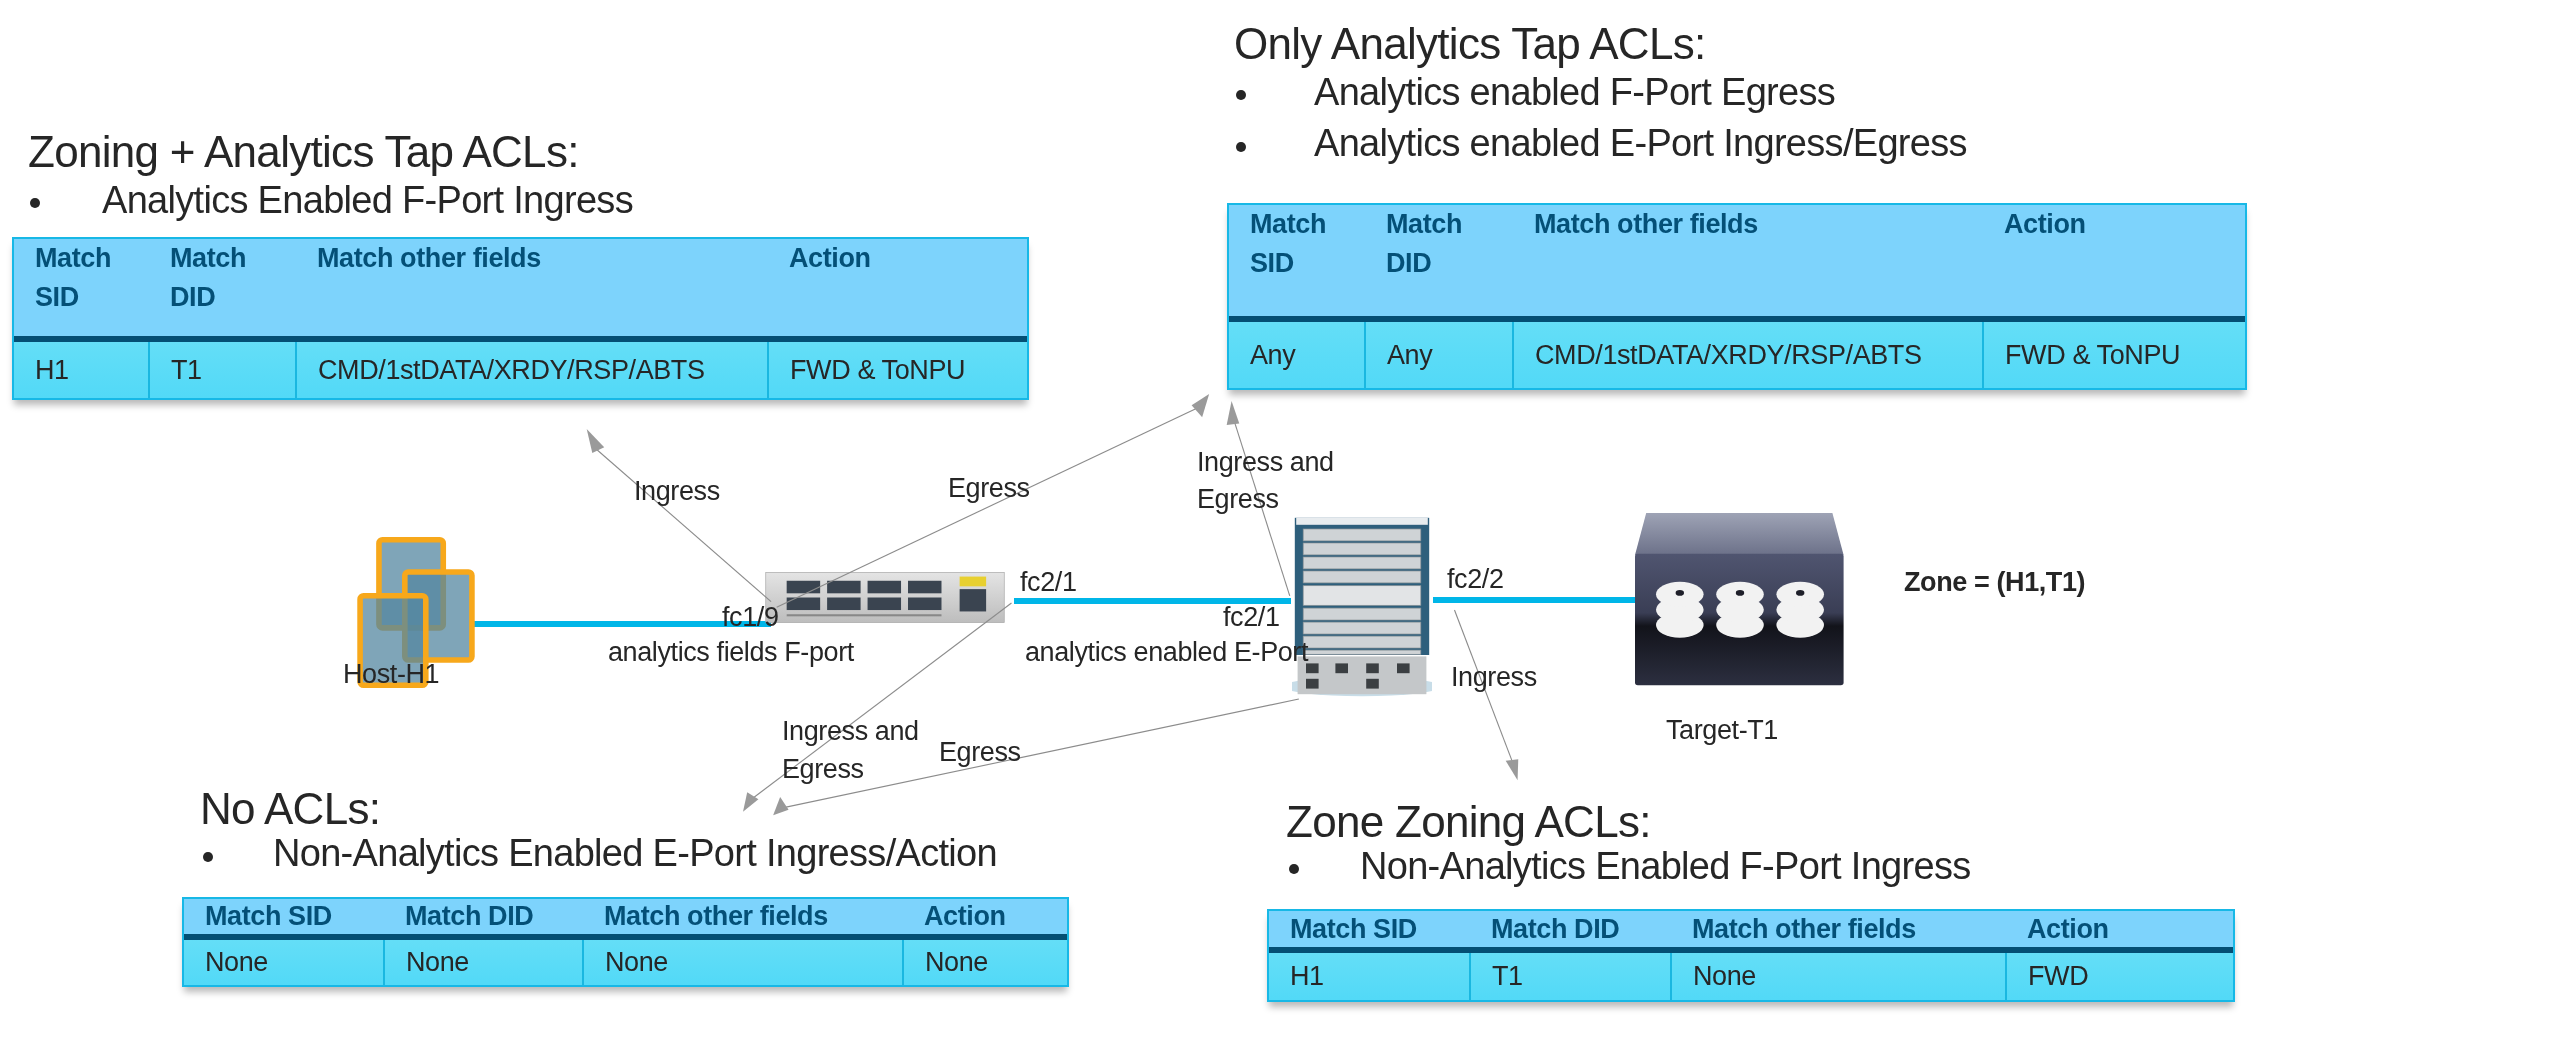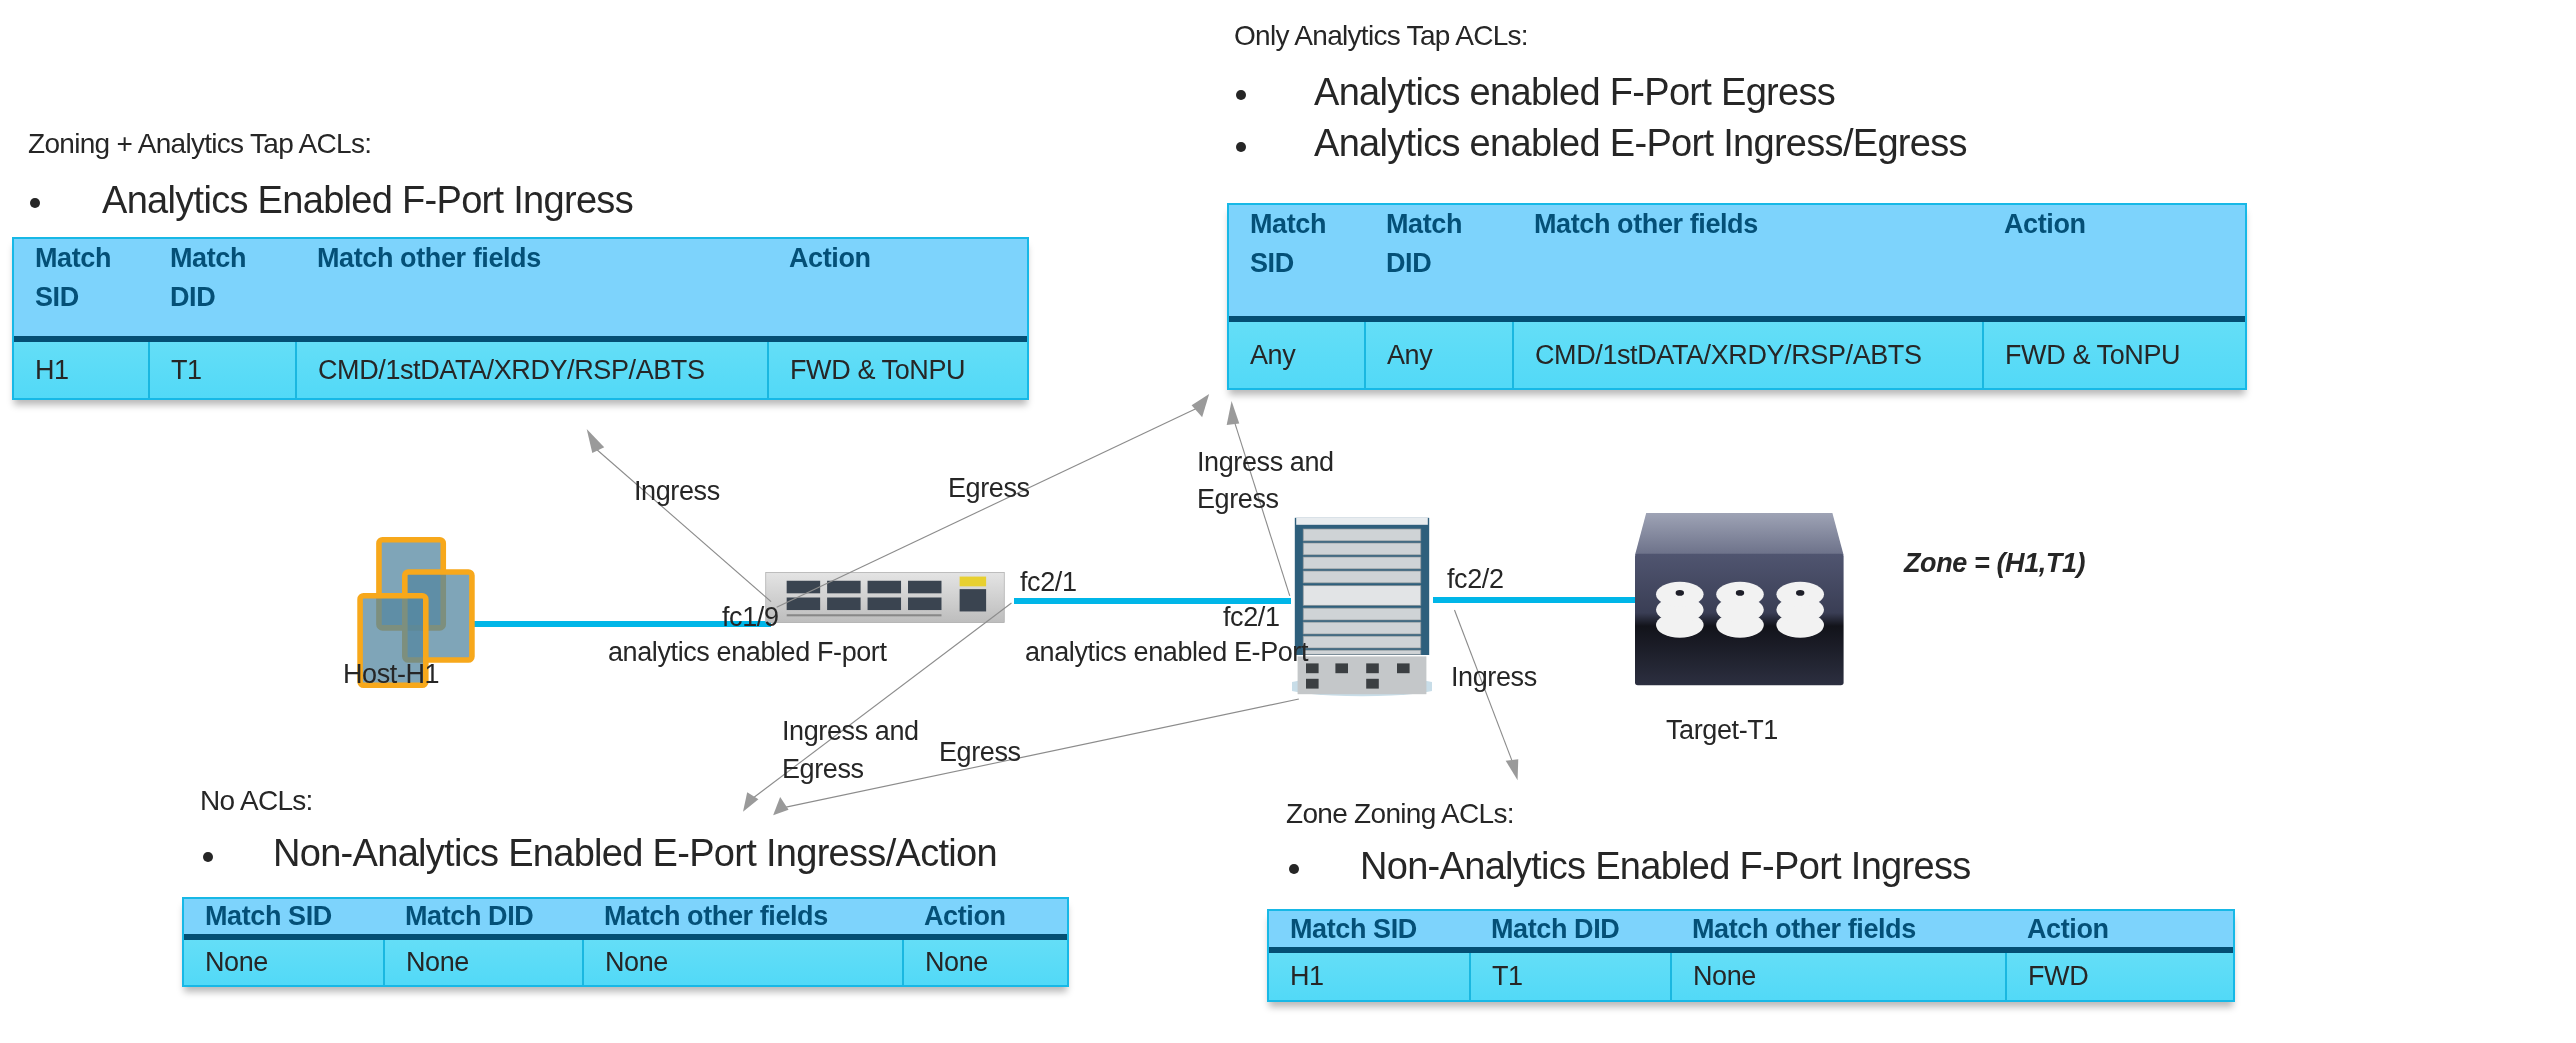--- a/index.html
+++ b/index.html
@@ -1,19 +1,19 @@
 <!DOCTYPE html>
 <html style="font-size:11.2px"><head>
 <meta charset="utf-8">
 <style>
   html,body{margin:0;padding:0;background:#ffffff;}
   #canvas{position:relative;width:2576px;height:1044px;overflow:hidden;background:#fff;
     font-family:"Liberation Sans","DejaVu Sans",sans-serif;color:#262626;}
   .abs{position:absolute;}
-  .heading{font-size:28px;line-height:1;white-space:nowrap;letter-spacing:-0.7px;}
+  .heading{font-size:44px;line-height:1;white-space:nowrap;letter-spacing:-0.7px;}
   .bullet-line{font-size:38px;line-height:1;white-space:nowrap;letter-spacing:-0.7px;}
   .bullet-dot{position:absolute;width:9.8px;height:9.8px;border-radius:50%;background:#262626;}
   .acl{position:absolute;border-collapse:collapse;box-shadow:0 7px 7px rgba(0,0,0,0.28);}
   .acl th{background:#7dd3fc;color:#045077;font-weight:bold;text-align:left;vertical-align:top;
     font-size:27px;line-height:39px;padding:0 0 0 21px;letter-spacing:-0.4px;}
   .acl td{background:linear-gradient(#64def7,#52d9f7);color:#262626;font-size:27px;text-align:left;
     padding:0 0 0 21px;border-left:2.1px solid #1ab7e0;border-top:6.3px solid #044f74;letter-spacing:-0.4px;}
   .acl td:first-child{border-left:none;}
   .acl{outline:2.1px solid #17b8e6;}
   .lbl{position:absolute;font-size:27px;line-height:1;white-space:nowrap;letter-spacing:-0.4px;}
@@ -140,21 +140,21 @@
           <rect x="204" y="38" width="48" height="18"></rect>
         <rect x="278" y="26" width="38" height="32"></rect>
       </g>
       <rect x="278" y="8" width="38" height="14" fill="#e8d030"></rect>
       <g fill="#888">
           <rect x="30" y="62" width="222" height="3"></rect>
         </g>
     </svg>
   </div>
   <div class="lbl" style="left:722px;top:604px;">fc1/9</div>
-  <div class="lbl" style="left:608px;top:639px;">analytics enabled F-port</div>
+  <div class="lbl" style="left:608px;top:639px;">analytics fields F-port</div>
   <div class="lbl" style="left:1020px;top:569px;">fc2/1</div>
 
   <div class="abs" style="left:1292px;top:515px;width:140px;height:182px;">
     <svg width="140" height="182" viewBox="0 0 200 260">
       <ellipse cx="100" cy="245" rx="112" ry="14" fill="#c8dde8"></ellipse>
       <rect x="4" y="4" width="192" height="196" fill="#2e5f7c"></rect>
       <rect x="6" y="4" width="188" height="10" fill="#e8ecef"></rect>
       <g fill="#cfd3d6" stroke="#8d9498" stroke-width="1">
         <rect x="16" y="20" width="168" height="17"></rect>
           <rect x="16" y="40" width="168" height="17"></rect>
@@ -209,21 +209,21 @@
           <ellipse cx="236" cy="120" rx="34" ry="18"></ellipse>
       </g>
       <g fill="#1e1f29">
         <ellipse cx="64" cy="118" rx="6" ry="4"></ellipse>
           <ellipse cx="150" cy="118" rx="6" ry="4"></ellipse>
           <ellipse cx="236" cy="118" rx="6" ry="4"></ellipse>
       </g>
     </svg>
   </div>
   <div class="lbl" style="left:1666px;top:717px;">Target-T1</div>
-  <div class="lbl" style="left:1904px;top:550px;font-weight:bold;font-style:italic;">Zone = (H1,T1)</div>
+  <div class="lbl" style="left:1904px;top:569px;font-weight:bold;">Zone = (H1,T1)</div>
 
   <svg id="overlay" width="2576" height="1044" viewBox="0 0 3675 1489">
     <defs>
       <marker id="ah" viewBox="0 0 10 10" refX="9" refY="5" markerWidth="8" markerHeight="8" orient="auto-start-reverse" markerUnits="userSpaceOnUse">
       </marker>
     </defs>
     <g stroke="#8c8c8c" stroke-width="1.6" fill="none">
       <line x1="1100" y1="858" x2="850" y2="640"></line>
       <line x1="1108" y1="866" x2="1712" y2="580"></line>
       <line x1="1840" y1="850" x2="1760" y2="598"></line>

